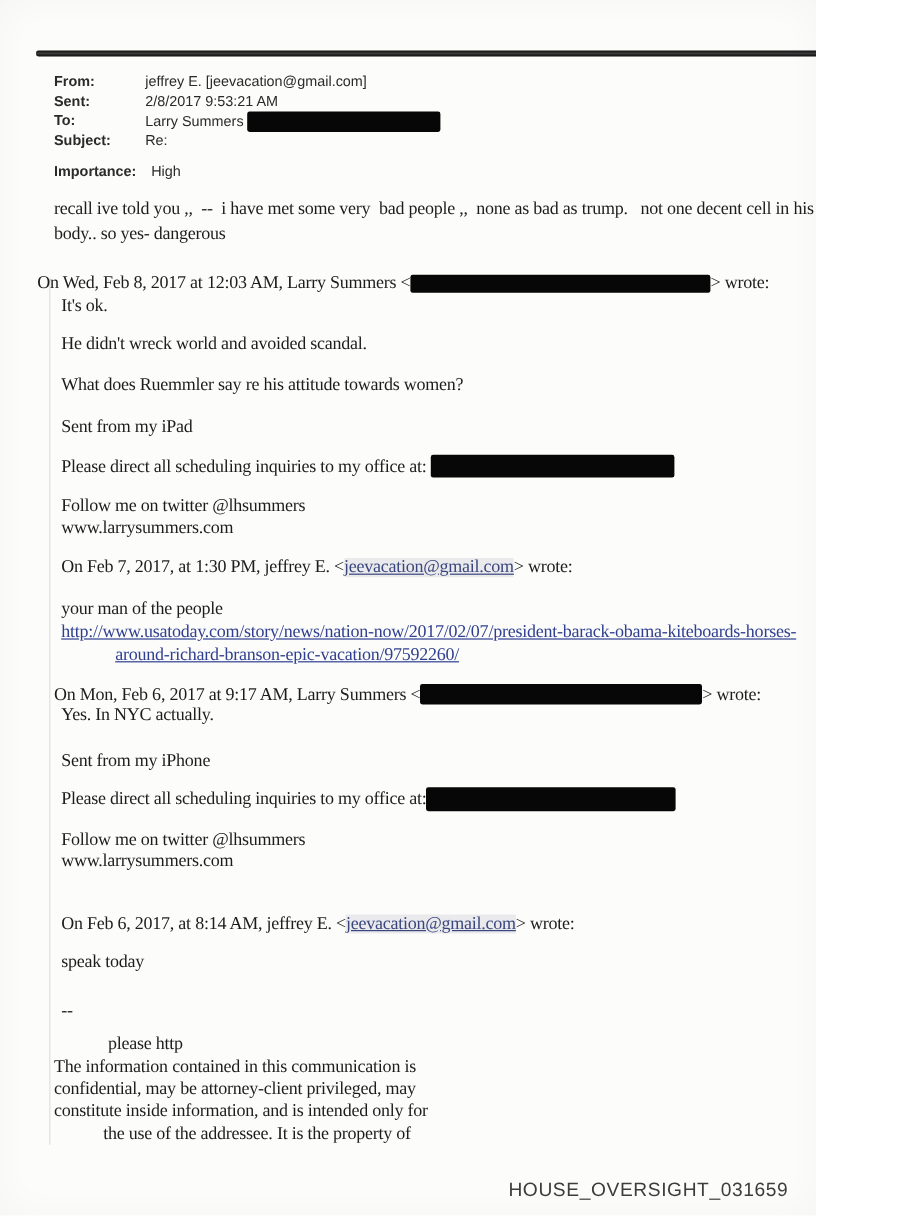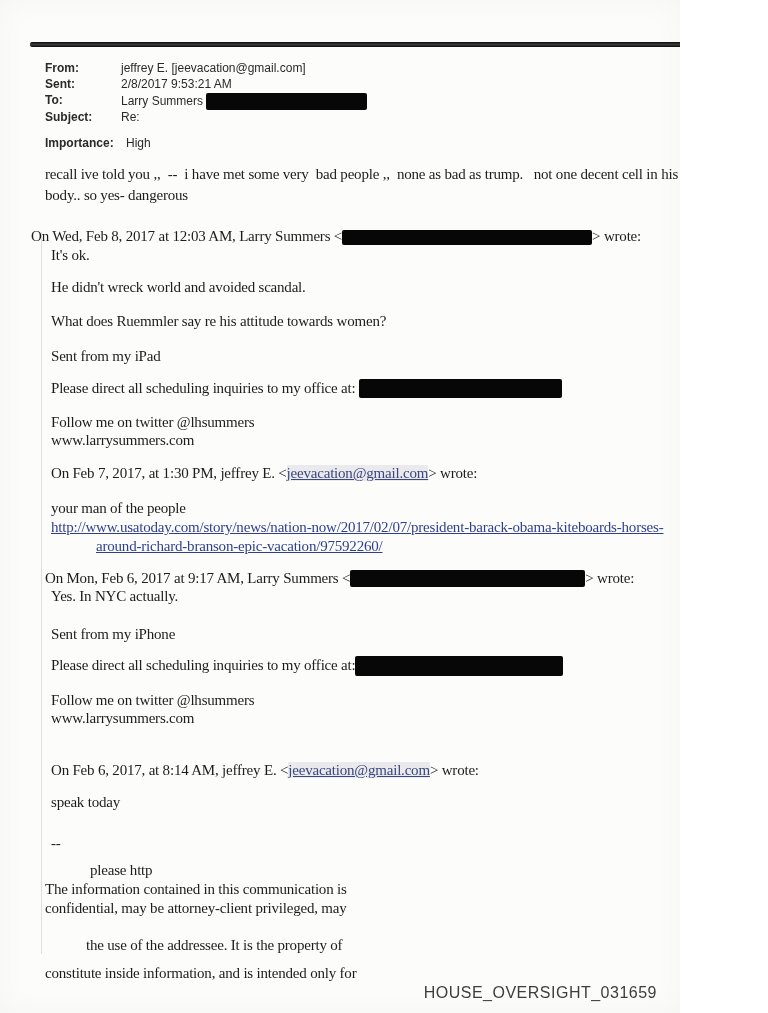--- a/index.html
+++ b/index.html
@@ -97,18 +97,18 @@
   <div class="line" style="left:51px; top:656px;"><span>Please direct all scheduling inquiries to my office at:</span><span class="redact" style="width:208px; height:20px; vertical-align:-6px;"></span></div>
   <div class="line" style="left:51px; top:692px;">Follow me on twitter @lhsummers</div>
   <div class="line" style="left:51px; top:710px;">www.larrysummers.com</div>
 
   <div class="line" style="left:51px; top:762px;"><span>On Feb 6, 2017, at 8:14 AM, jeffrey E. &lt;</span><span class="email-lnk">jeevacation@gmail.com</span><span>&gt; wrote:</span></div>
   <div class="line" style="left:51px; top:794px;">speak today</div>
   <div class="line" style="left:51px; top:835px;">--</div>
   <div class="line" style="left:90px; top:862px;">please http</div>
   <div class="line" style="left:45px; top:881px;">The information contained in this communication is</div>
   <div class="line" style="left:45px; top:900px;">confidential, may be attorney-client privileged, may</div>
-  <div class="line" style="left:45px; top:918px;margin-top:47px;">constitute inside information, and is intended only for</div>
+  <div class="line" style="left:45px; top:918px;">constitute inside information, and is intended only for</div>
   <div class="line" style="left:45px; top:937px;margin-left:41px;">the use of the addressee. It is the property of</div>
 
   <div class="doc-id">HOUSE_OVERSIGHT_031659</div>
 
 </div>
 
 </body></html>

